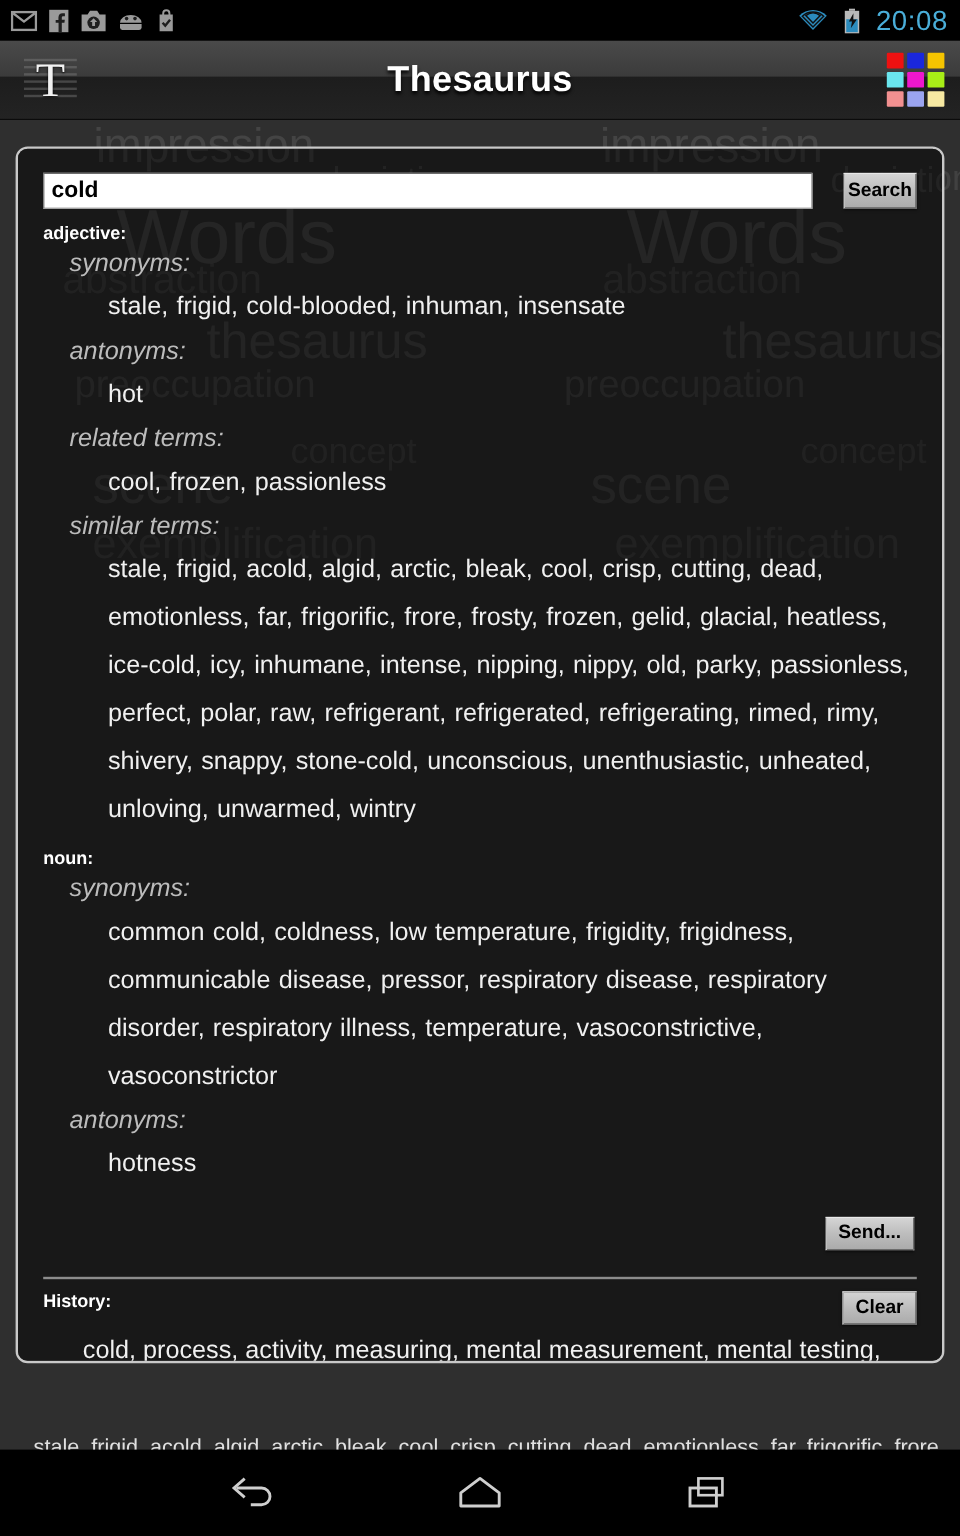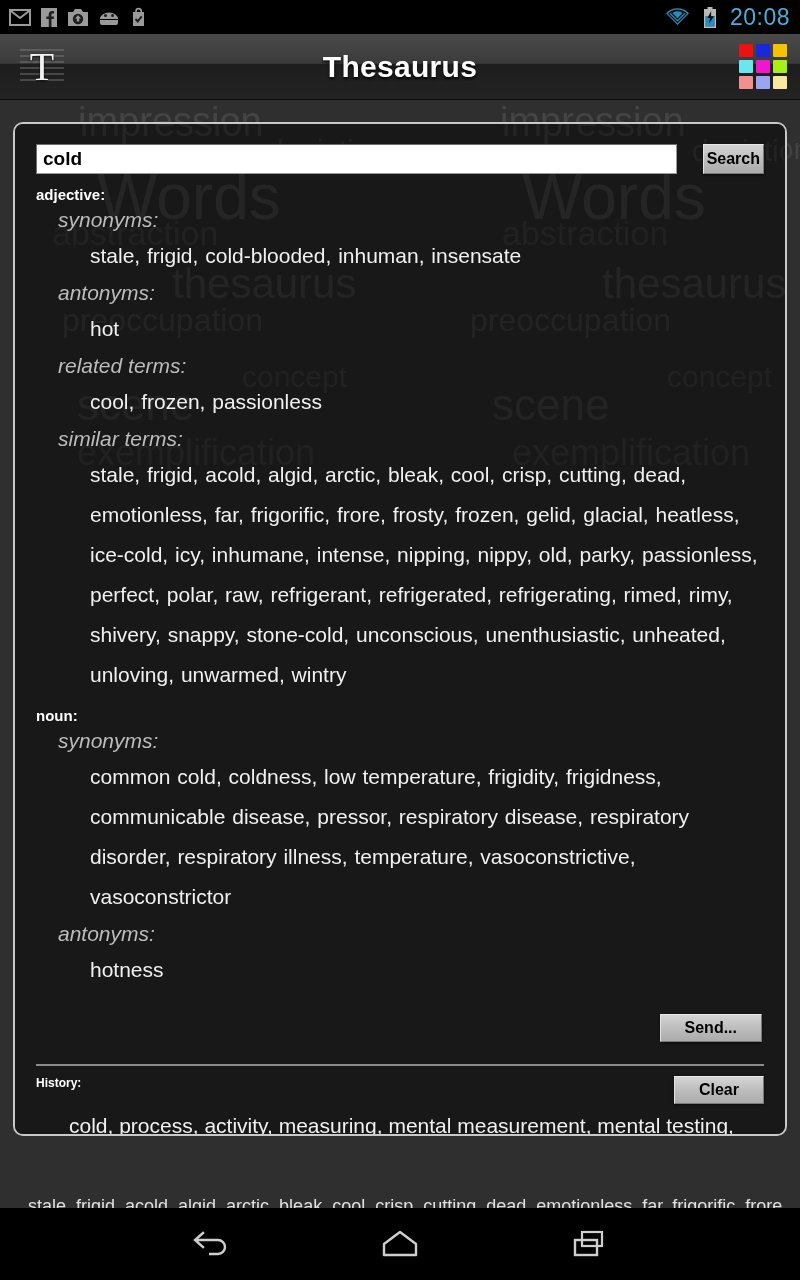--- a/index.html
+++ b/index.html
@@ -122,21 +122,21 @@
     font-family: "Liberation Sans", sans-serif;
     padding: 0 6px;
     outline: none;
   }
   .btn {
     background: linear-gradient(to bottom, #d4d4d4 0%, #bdbdbd 50%, #ababab 100%);
     border: 1px solid #7a7a7a;
     border-top-color: #e8e8e8; border-left-color: #e2e2e2;
     color: #000; font-size: 16px; font-weight: bold;
     font-family: "Liberation Sans", sans-serif;
-    padding: 4px 24px; cursor: pointer;
+    padding: 4px 10px; cursor: pointer;
     box-shadow: 0 1px 2px rgba(0,0,0,.6);
     white-space: nowrap;
   }
   #search-button { height: 30px; padding: 0 3px; }
 
   .pos-label {
     color: #ffffff; font-size: 15px; font-weight: bold;
     margin-top: 12px;
   }
   .rel-label {
@@ -152,21 +152,21 @@
 
   #send-row { margin-top: 24px; display: flex; justify-content: flex-end; padding-right: 2px; }
   .hr {
     height: 2px; background: #8c8c8c; margin: 22px 0 0 0;
     border: 0;
   }
   #history-head {
     display: flex; align-items: flex-start; justify-content: space-between;
     margin-top: 10px;
   }
-  #history-label { color: #ffffff; font-size: 12px; font-weight: bold; }
+  #history-label { color: #ffffff; font-size: 15px; font-weight: bold; }
   #history-terms {
     color: #f0f0f0; font-size: 21px; margin-left: 33px; margin-top: 2px;
     line-height: 40px;
   }
 
   
   #below-card-text {
     position: absolute; left: 28px; top: 1196px;
     width: 760px;
     color: #e0e0e0; font-size: 18px;

